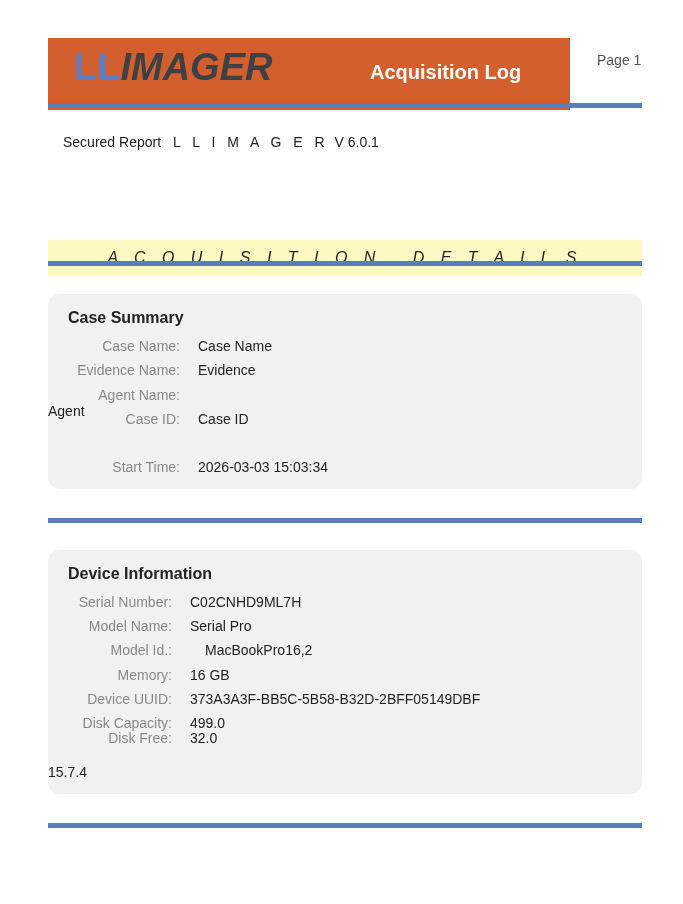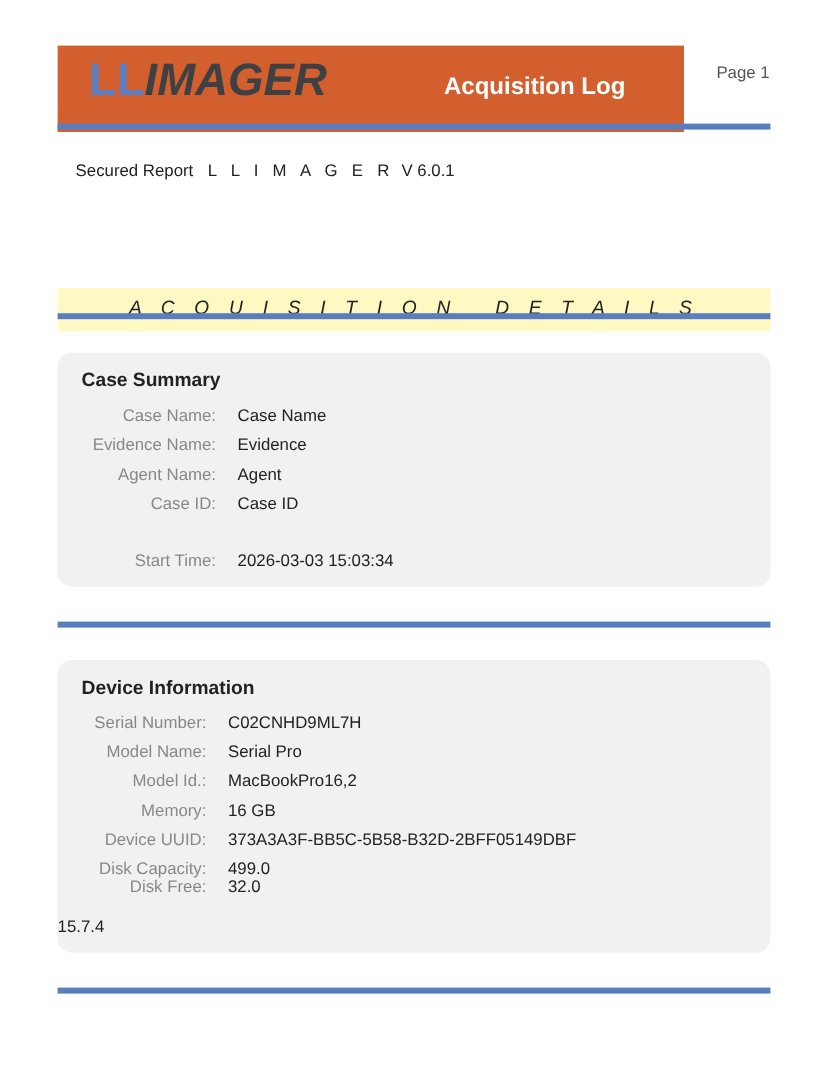--- a/index.html
+++ b/index.html
@@ -129,21 +129,21 @@
 <div class="card" style="top:294px; height:195px;">
   <div class="card-title">Case Summary</div>
   <div class="row" style="top:44px;">
     <span class="lbl" style="width:150px;">Case Name:</span>
     <span class="val">Case Name</span>
   </div>
   <div class="row" style="top:68px;">
     <span class="lbl" style="width:150px;">Evidence Name:</span>
     <span class="val">Evidence</span>
   </div>
-  <div class="row" style="top:93px;">
+  <div class="row" style="top:93px;flex-direction:column;">
     <span class="lbl" style="width:150px;">Agent Name:</span>
     <span class="val">Agent</span>
   </div>
   <div class="row" style="top:117px;">
     <span class="lbl" style="width:150px;">Case ID:</span>
     <span class="val">Case ID</span>
   </div>
   <div class="row" style="top:165px;">
     <span class="lbl" style="width:150px;">Start Time:</span>
     <span class="val">2026-03-03 15:03:34</span>
@@ -155,21 +155,21 @@
 <div class="card" style="top:550px; height:244px;">
   <div class="card-title">Device Information</div>
   <div class="row" style="top:44px;">
     <span class="lbl" style="width:142px;">Serial Number:</span>
     <span class="val">C02CNHD9ML7H</span>
   </div>
   <div class="row" style="top:68px;">
     <span class="lbl" style="width:142px;padding-left:36px;">Model Name:</span>
     <span class="val">Serial Pro</span>
   </div>
-  <div class="row" style="top:92px;">
+  <div class="row" style="top:92px;gap:15px;">
     <span class="lbl" style="width:142px;">Model Id.:</span>
     <span class="val">MacBookPro16,2</span>
   </div>
   <div class="row" style="top:117px;">
     <span class="lbl" style="width:142px;">Memory:</span>
     <span class="val">16 GB</span>
   </div>
   <div class="row" style="top:141px;">
     <span class="lbl" style="width:142px;">Device UUID:</span>
     <span class="val">373A3A3F-BB5C-5B58-B32D-2BFF05149DBF</span>

